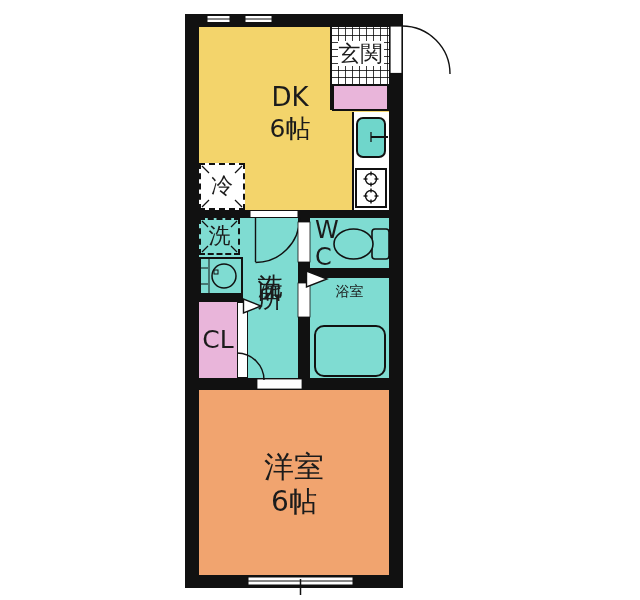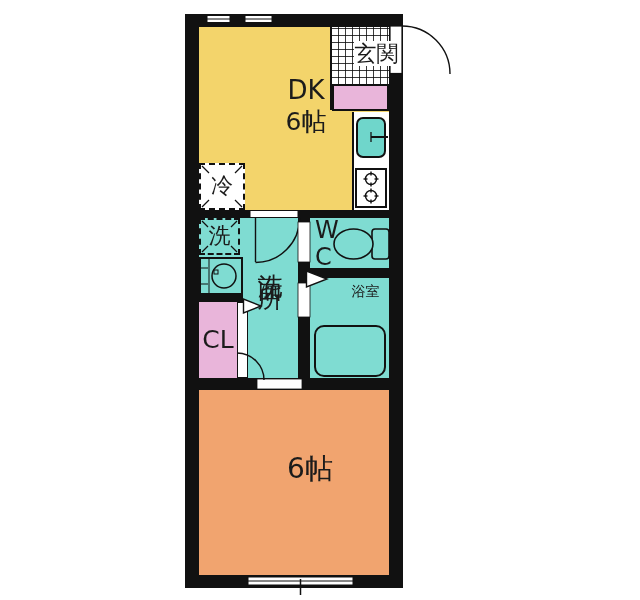--- a/index.html
+++ b/index.html
@@ -32,23 +32,23 @@
   .stove{left:355px;top:168px;width:32px;height:40px;background:#fff;border:2px solid #111;}
   .fridge{left:199px;top:163px;width:46px;height:47px;background:#fff;border:2px dashed #111;}
   .washer{left:199px;top:218px;width:41px;height:37px;background:#7fdcd2;border:2px dashed #111;}
   .basin{left:199px;top:257px;width:44px;height:38px;background:#7fdcd2;border:2px solid #111;}
   .clstrip{left:237px;top:302px;width:11px;height:76px;background:#fff;border:1px solid #111;}
   .tub{left:314px;top:325px;width:72px;height:52px;background:#7fdcd2;border:2px solid #111;border-radius:10px;}
   
   #overlay{position:absolute;left:0;top:0;width:640px;height:600px;z-index:4;pointer-events:none;}
   
   .label{position:absolute;z-index:5;line-height:1.1;}
-  .center{text-align:center;margin-left:16px;}
+  .center{text-align:center;}
   .flexc{display:flex;align-items:center;justify-content:center;}
-  .dk-label{left:244px;top:76px;width:92px;font-size:26px;}
+  .dk-label{left:244px;top:83px;width:92px;font-size:26px;}
   .dk-label .sz{display:block;font-size:25px;margin-top:3px;}
   .entrance-label{left:332px;top:42px;width:57px;font-size:22px;}
   .entrance-label span{background:#fff;padding:0 1px;}
   .fridge-label{left:199px;top:163px;width:46px;height:47px;font-size:22px;}
   .washer-label{left:199px;top:218px;width:41px;height:37px;font-size:22px;}
   .washroom-label{left:256px;top:253px;font-size:25px;writing-mode:vertical-rl;text-orientation:upright;letter-spacing:6px;}
   .wc-label{left:315px;top:217px;font-size:24px;line-height:27px;}
   .wc-label span{display:block;}
   .bath-label{left:310px;top:284px;width:79px;font-size:14px;}
   .cl-label{left:199px;top:302px;width:38px;height:76px;font-size:25px;}
@@ -189,16 +189,17 @@
     <span>洗</span>
   </div>
   <div class="label washroom-label">洗面所</div>
   <div class="label wc-label">
     <span>W</span>
     <span>C</span>
   </div>
   <div class="label bath-label center">浴室</div>
   <div class="label cl-label flexc">CL</div>
   <div class="label western-label center">
+    <span>洋室</span>
     <span class="sz">6帖</span>
   </div>
 
 </div>
 
 </body></html>

